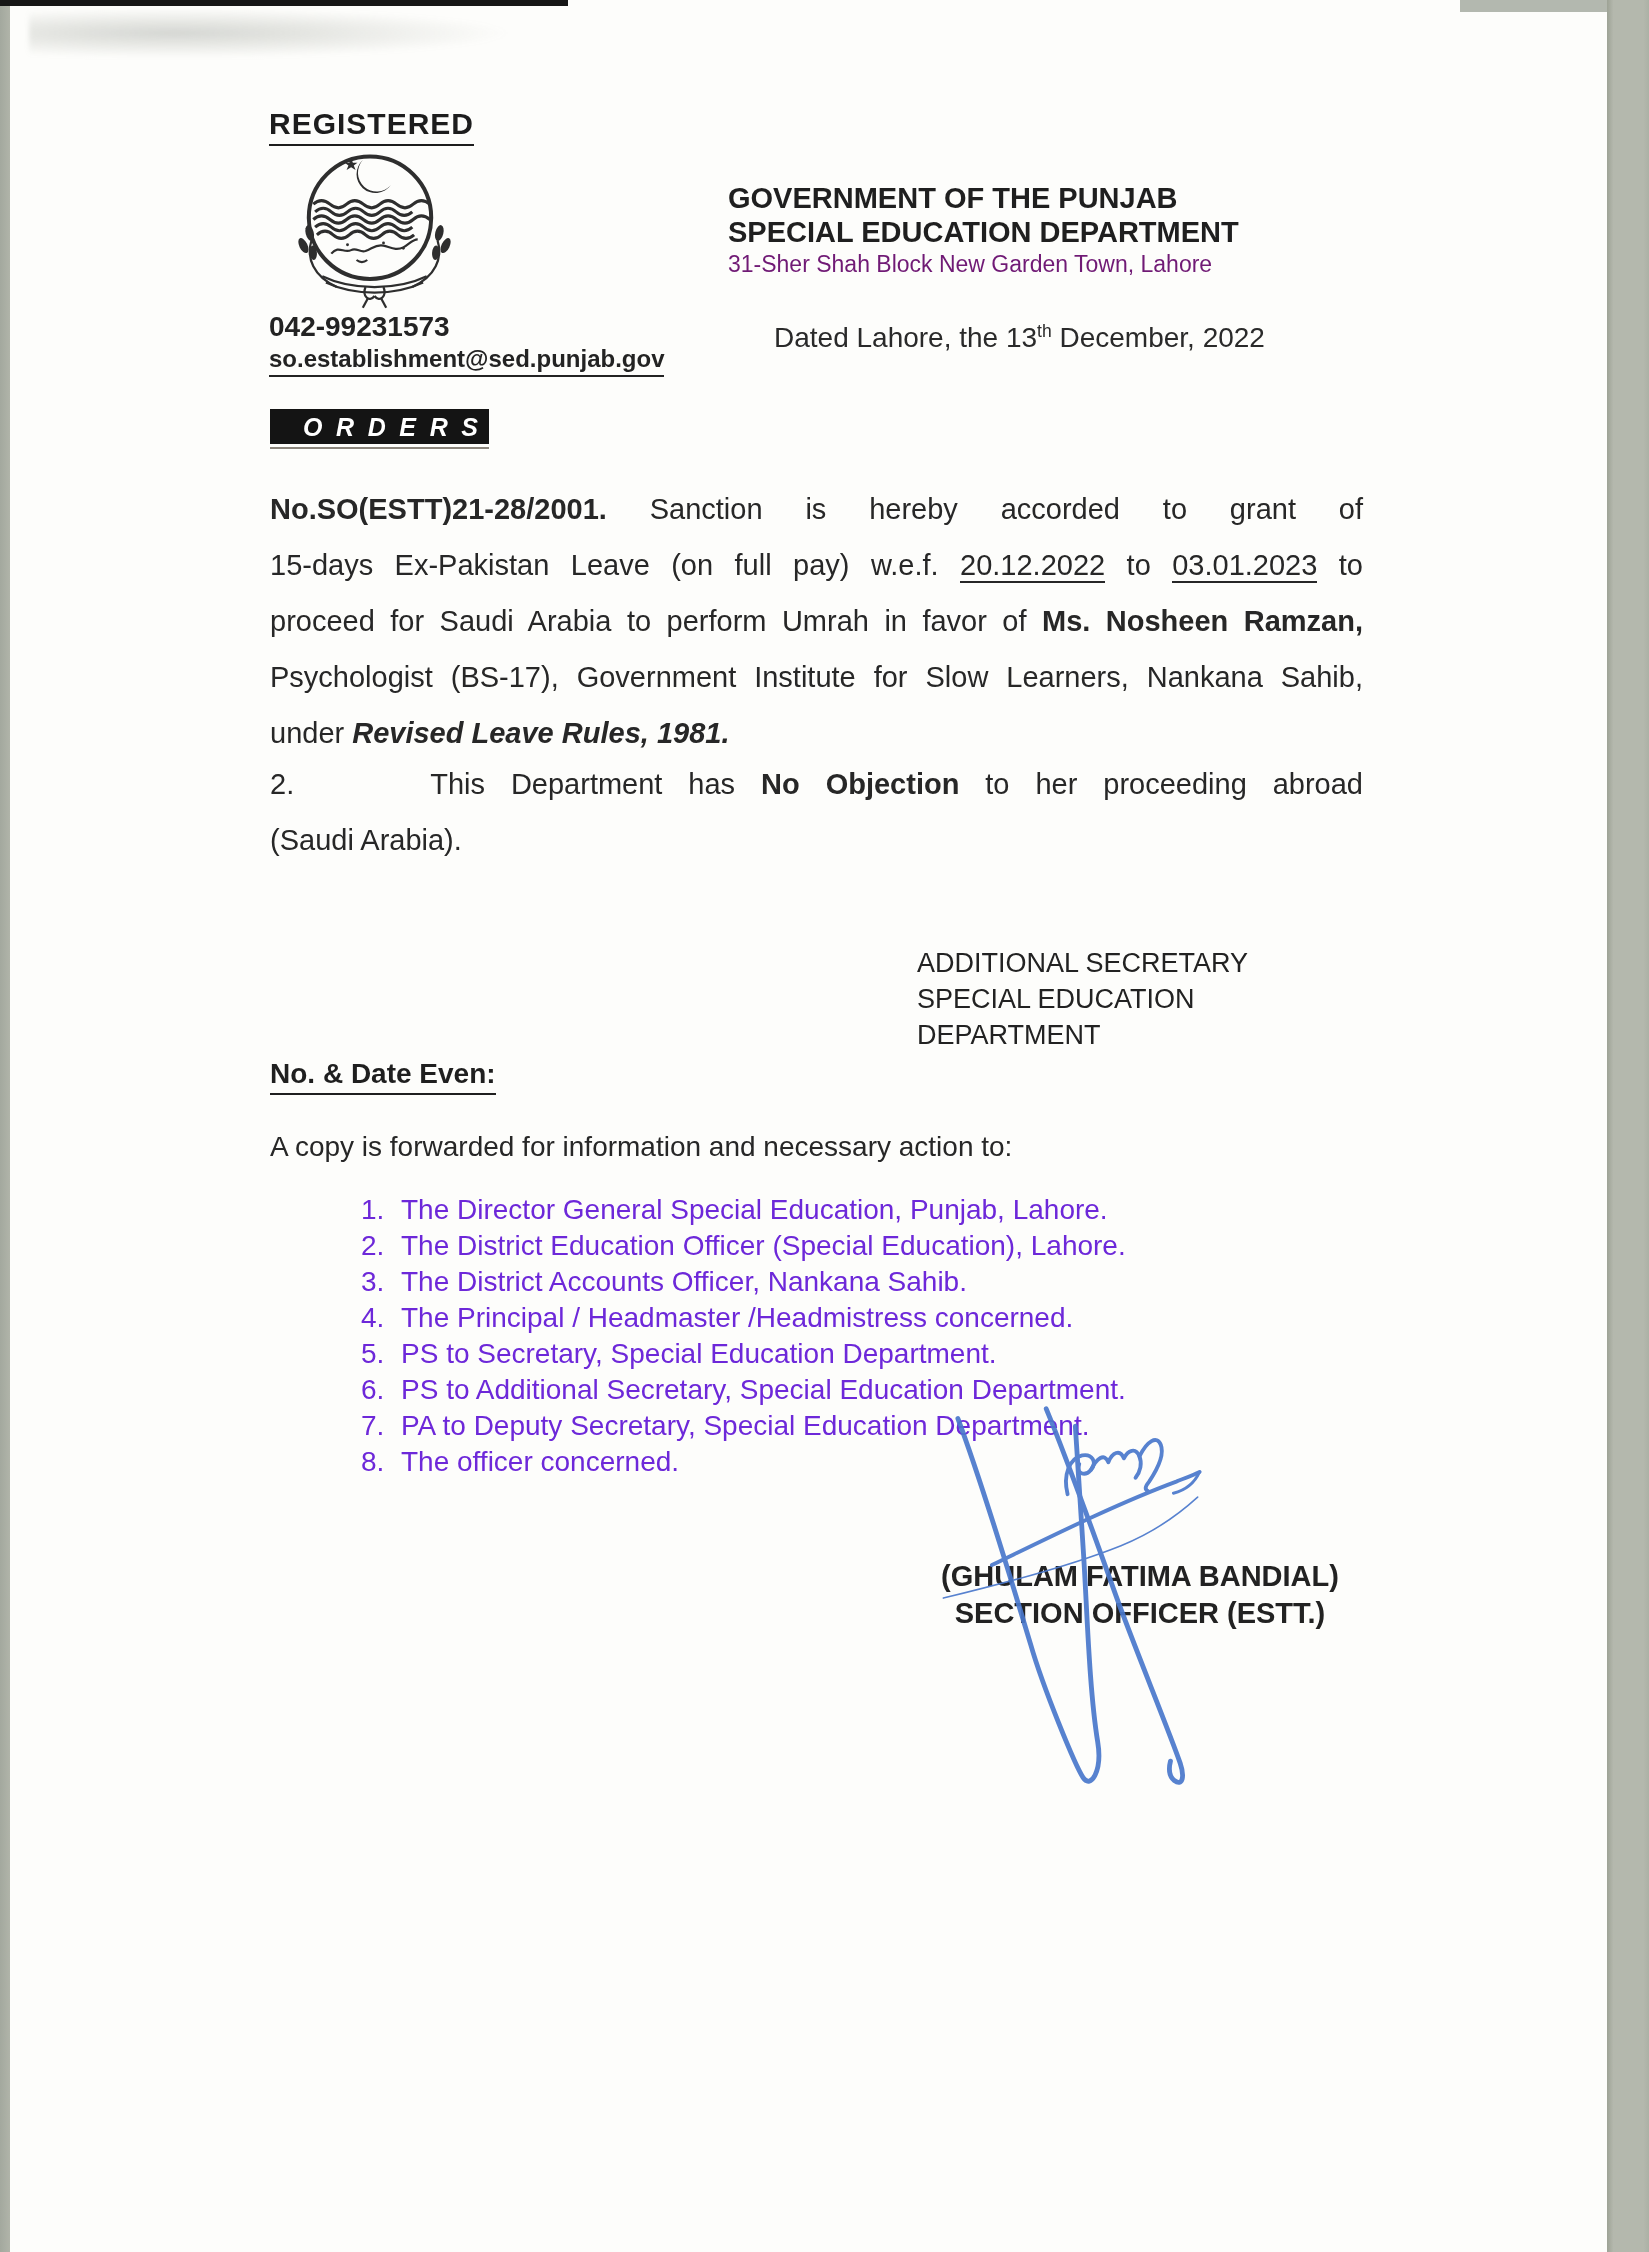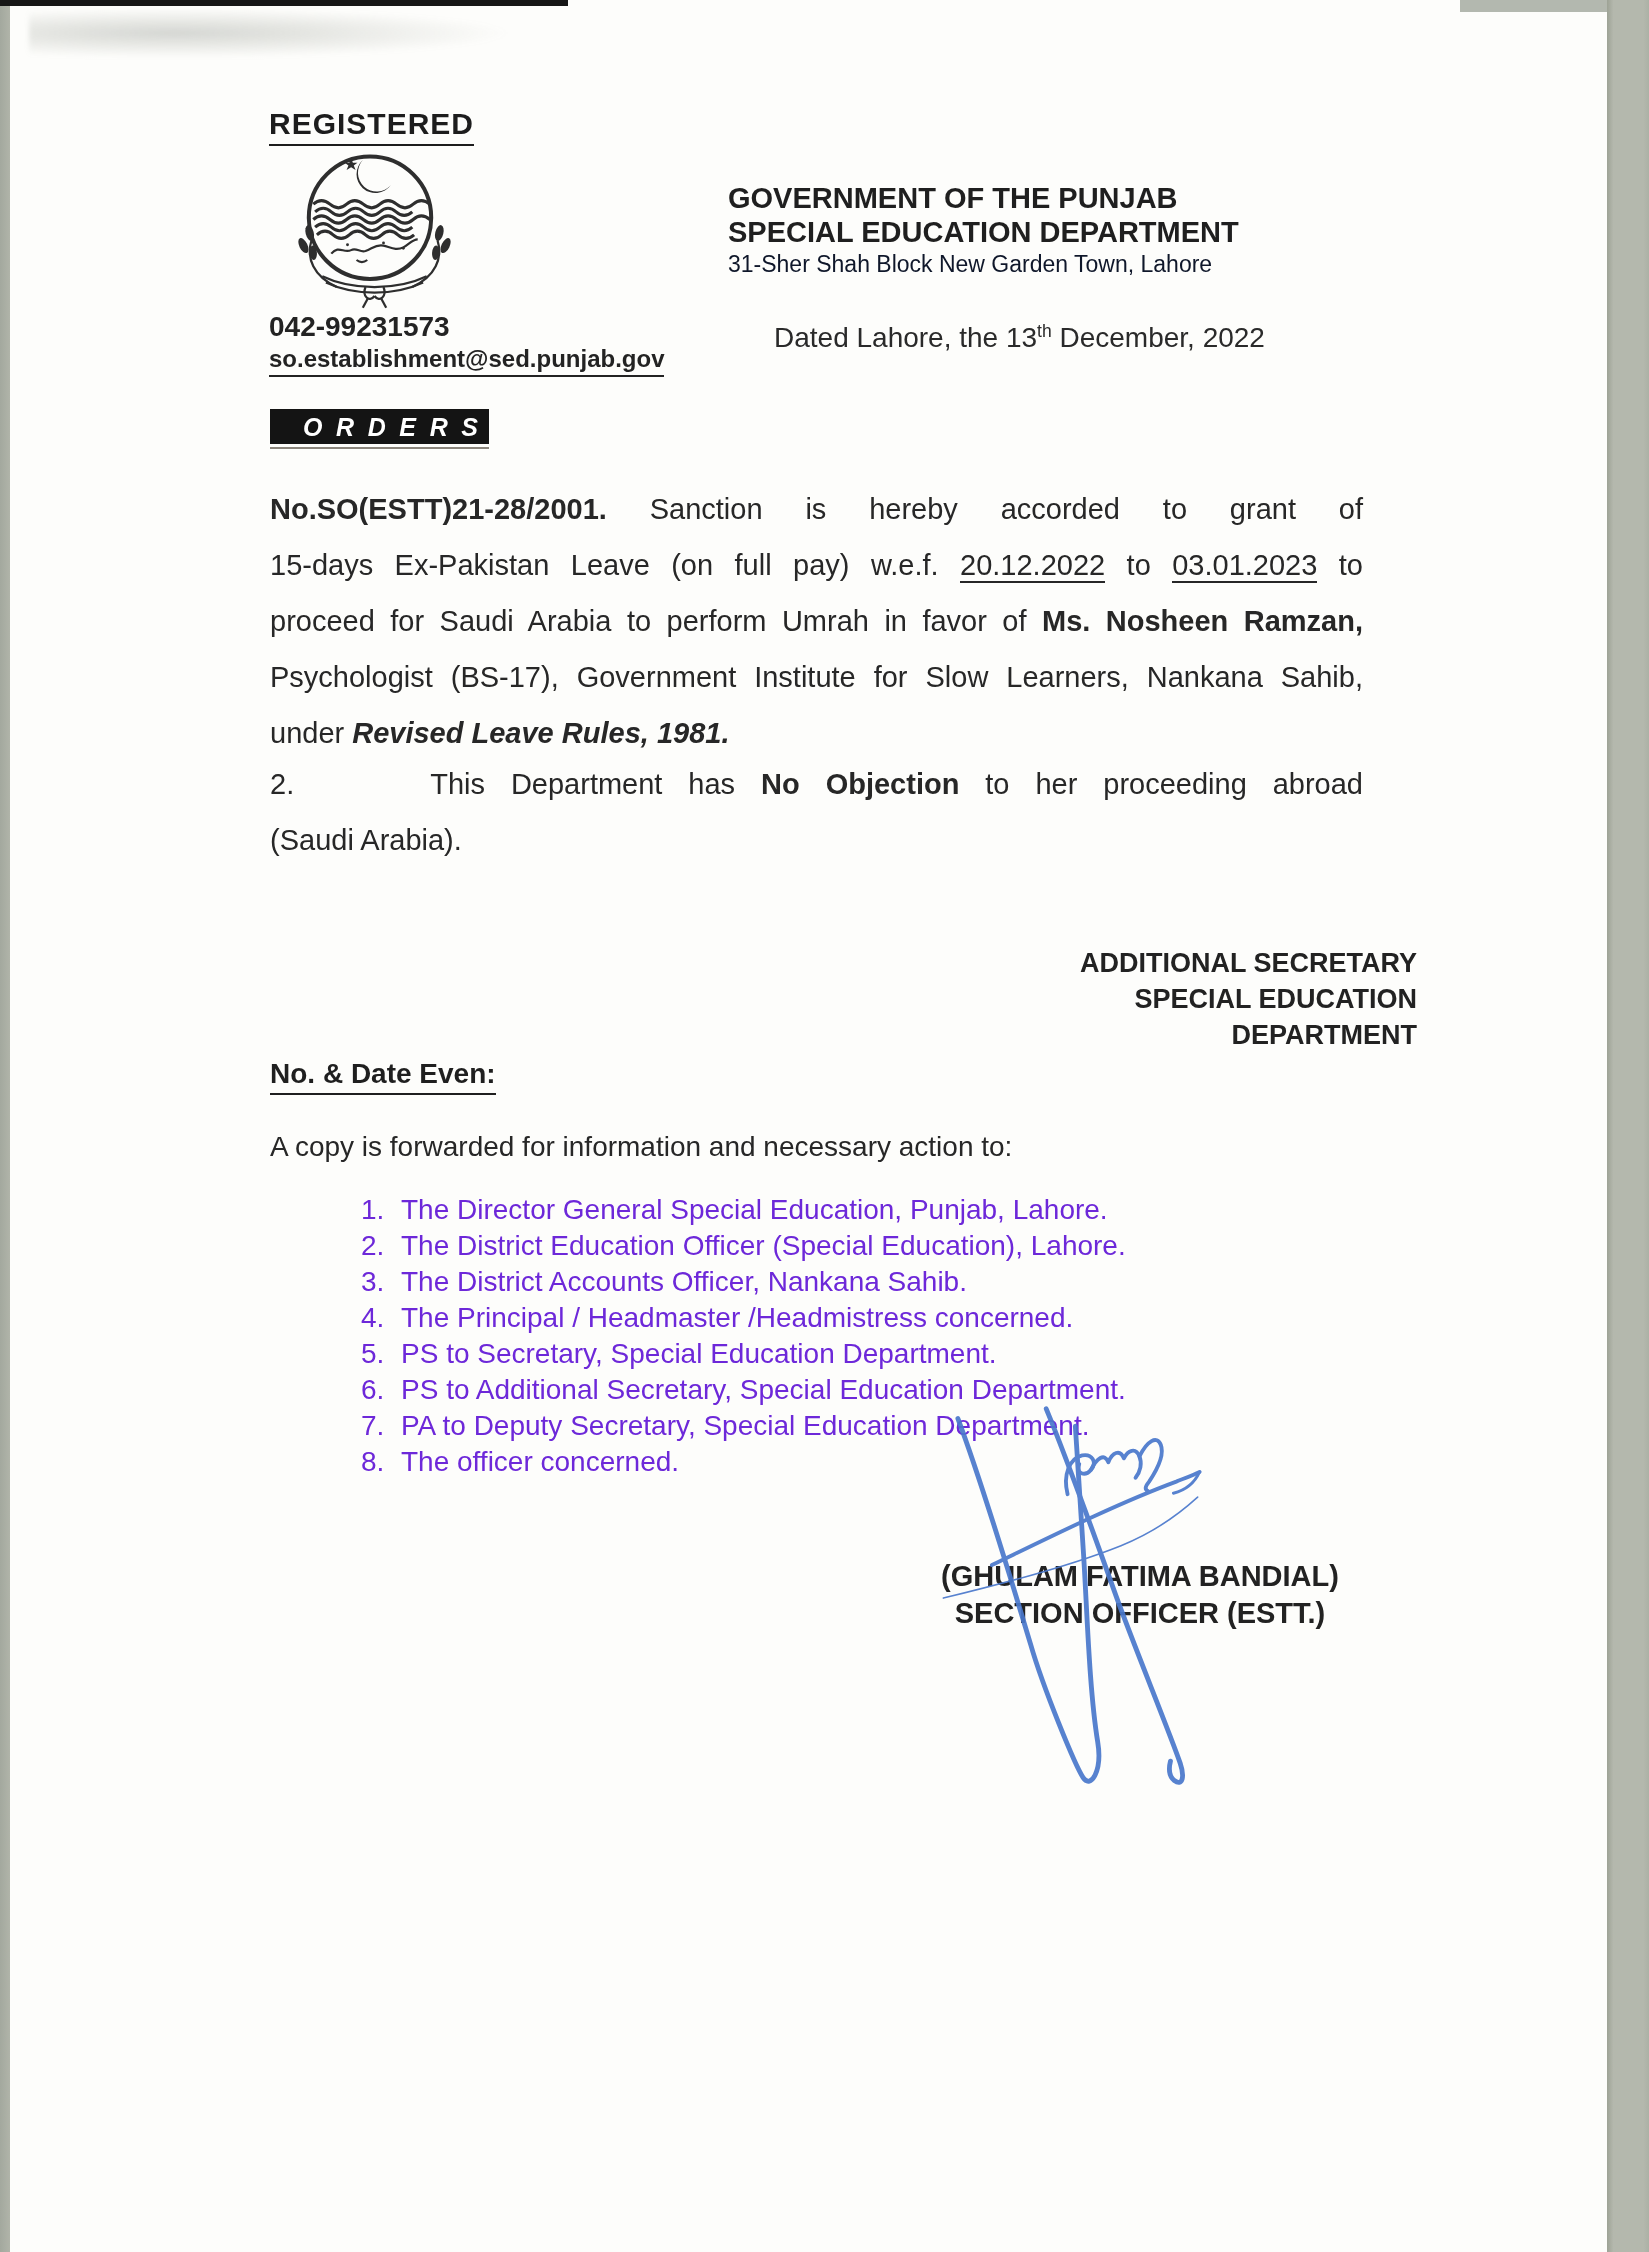--- a/index.html
+++ b/index.html
@@ -13,37 +13,37 @@
   .top-bar{left:0;top:0;width:568px;height:5.8px;background:#161616;}
   .tr-smudge{left:1460px;top:0;width:147px;height:11.6px;background:#99a095;opacity:.75;}
   .corner-smudge{left:29px;top:7.8px;width:485px;height:50px;background:radial-gradient(ellipse at 30% 50%,rgba(110,116,105,.28),rgba(110,116,105,0) 70%);filter:blur(2.9px);}
   
   .registered{left:269px;top:107px;font-size:30px;font-weight:bold;letter-spacing:1px;border-bottom:2.9px solid #1d1d1d;padding-bottom:2.9px;color:#1d1d1d;}
   .crest{left:275px;top:134px;width:199px;height:180px;}
   .phone{left:269px;top:311px;font-size:28px;font-weight:bold;color:#232323;}
   .email{left:269px;top:345px;font-size:24px;font-weight:bold;color:#232323;border-bottom:2.9px solid #232323;padding-bottom:1.9px;}
   .govblock{left:728px;top:181px;width:640px;text-align:left;color:#1f1f1f;}
   .govblock .l1,.govblock .l2{font-size:29px;font-weight:bold;line-height:34px;}
-  .govblock .l3{font-size:23px;line-height:31px;color:#0f172a;}
+  .govblock .l3{font-size:23px;line-height:31px;color:#701a75;}
   .dated{left:774px;top:321px;font-size:28px;color:#2a2a2a;}
   .dated sup{font-size:17.5px;}
   
   .orders-box{left:270px;top:409px;width:219px;height:35px;background:#141414;color:#ffffff;font-size:25px;font-style:italic;font-weight:bold;letter-spacing:13.6px;line-height:36px;padding-left:33px;box-sizing:border-box;}
   .orders-underline{left:270px;top:447px;width:219px;height:1.9px;background:#8b857c;}
   
   .para1{left:270px;top:481px;width:1093px;font-size:29px;line-height:56px;color:#272727;}
   .jline{text-align:justify;text-align-last:justify;}
   .lline{text-align:left;}
   .b{font-weight:bold;}
   .bu{font-weight:normal;border-bottom:2.9px solid #272727;}
   .bi{font-weight:bold;font-style:italic;}
   .para2{left:270px;top:756px;width:1093px;font-size:29px;line-height:56px;color:#272727;}
   .tabgap{display:inline-block;width:136px;}
   
-  .signatory{left:971px;top:945px;width:446px;text-align:right;font-size:27px;font-weight:bold;line-height:36px;color:#222222;}
+  .signatory{left:917px;top:945px;width:446px;text-align:left;font-size:27px;font-weight:normal;line-height:36px;color:#222222;}
   .refline{left:270px;top:1058px;font-size:28px;font-weight:bold;color:#1f1f1f;border-bottom:2.9px solid #1f1f1f;padding-bottom:2.9px;}
   .ccintro{left:270px;top:1131px;font-size:28px;color:#272727;}
   .cclist{left:361px;top:1192px;font-size:28px;color:#6d28d9;}
   .ccitem{line-height:36px;white-space:nowrap;}
   .ccnum{display:inline-block;width:40px;}
   
   .signame{left:917px;top:1558px;width:446px;text-align:center;font-size:29px;font-weight:bold;line-height:37px;color:#222222;z-index:2;}
   .sigsvg{left:922px;top:1402px;width:330px;height:398px;z-index:5;}
 </style>
 </head>

